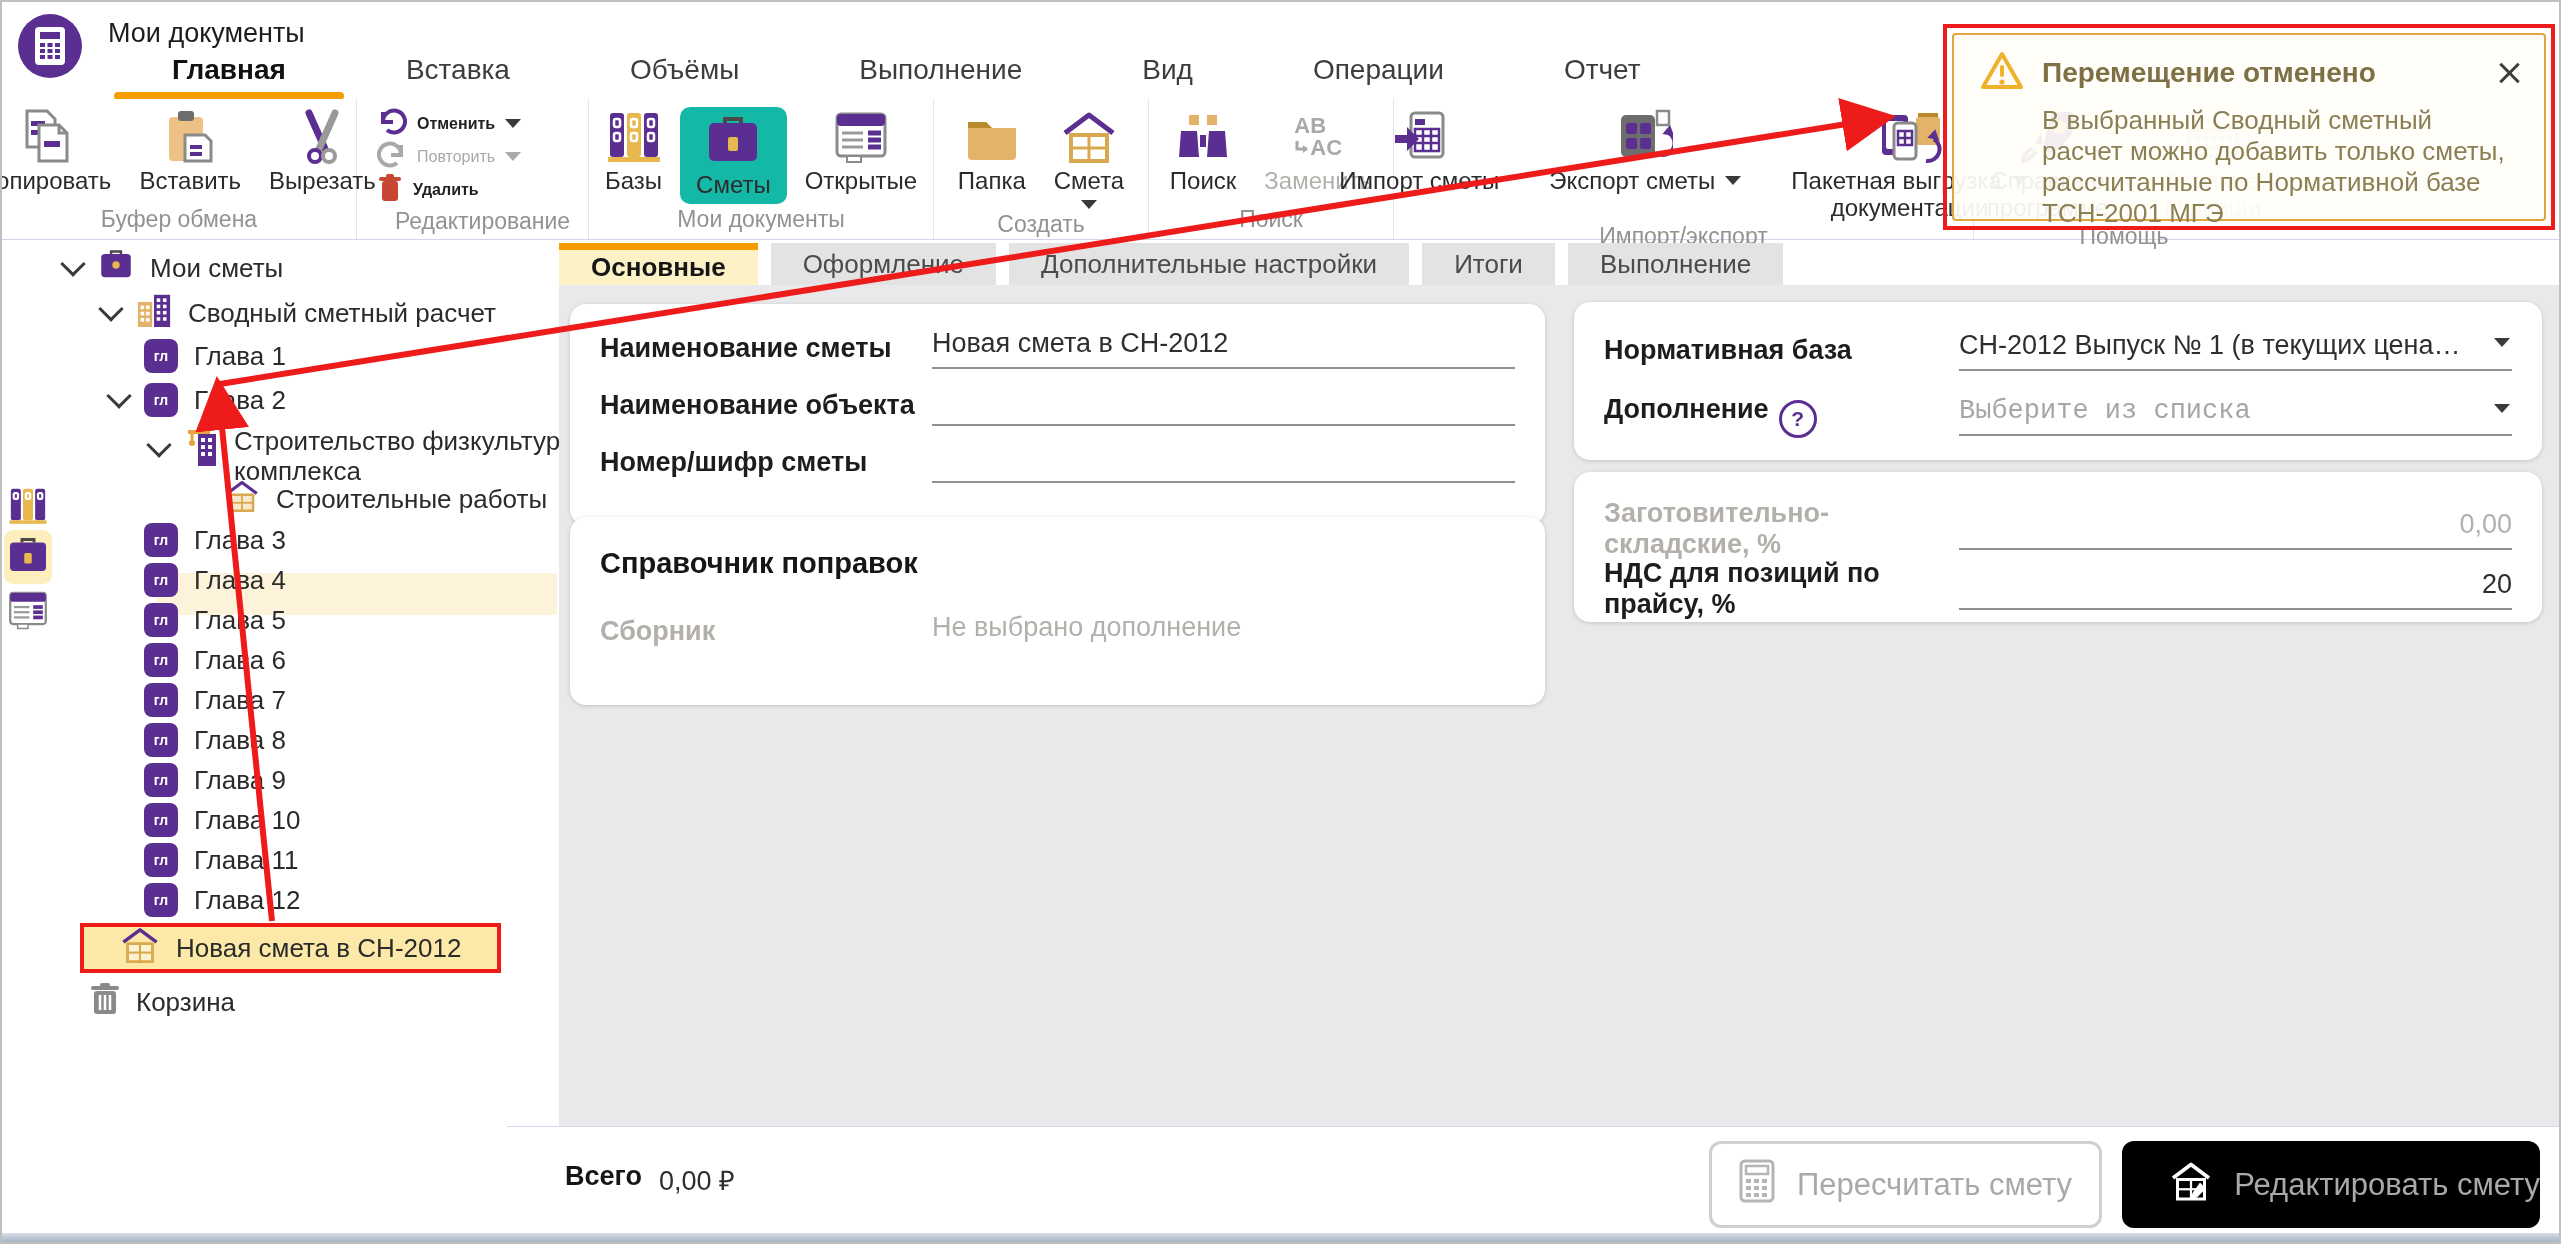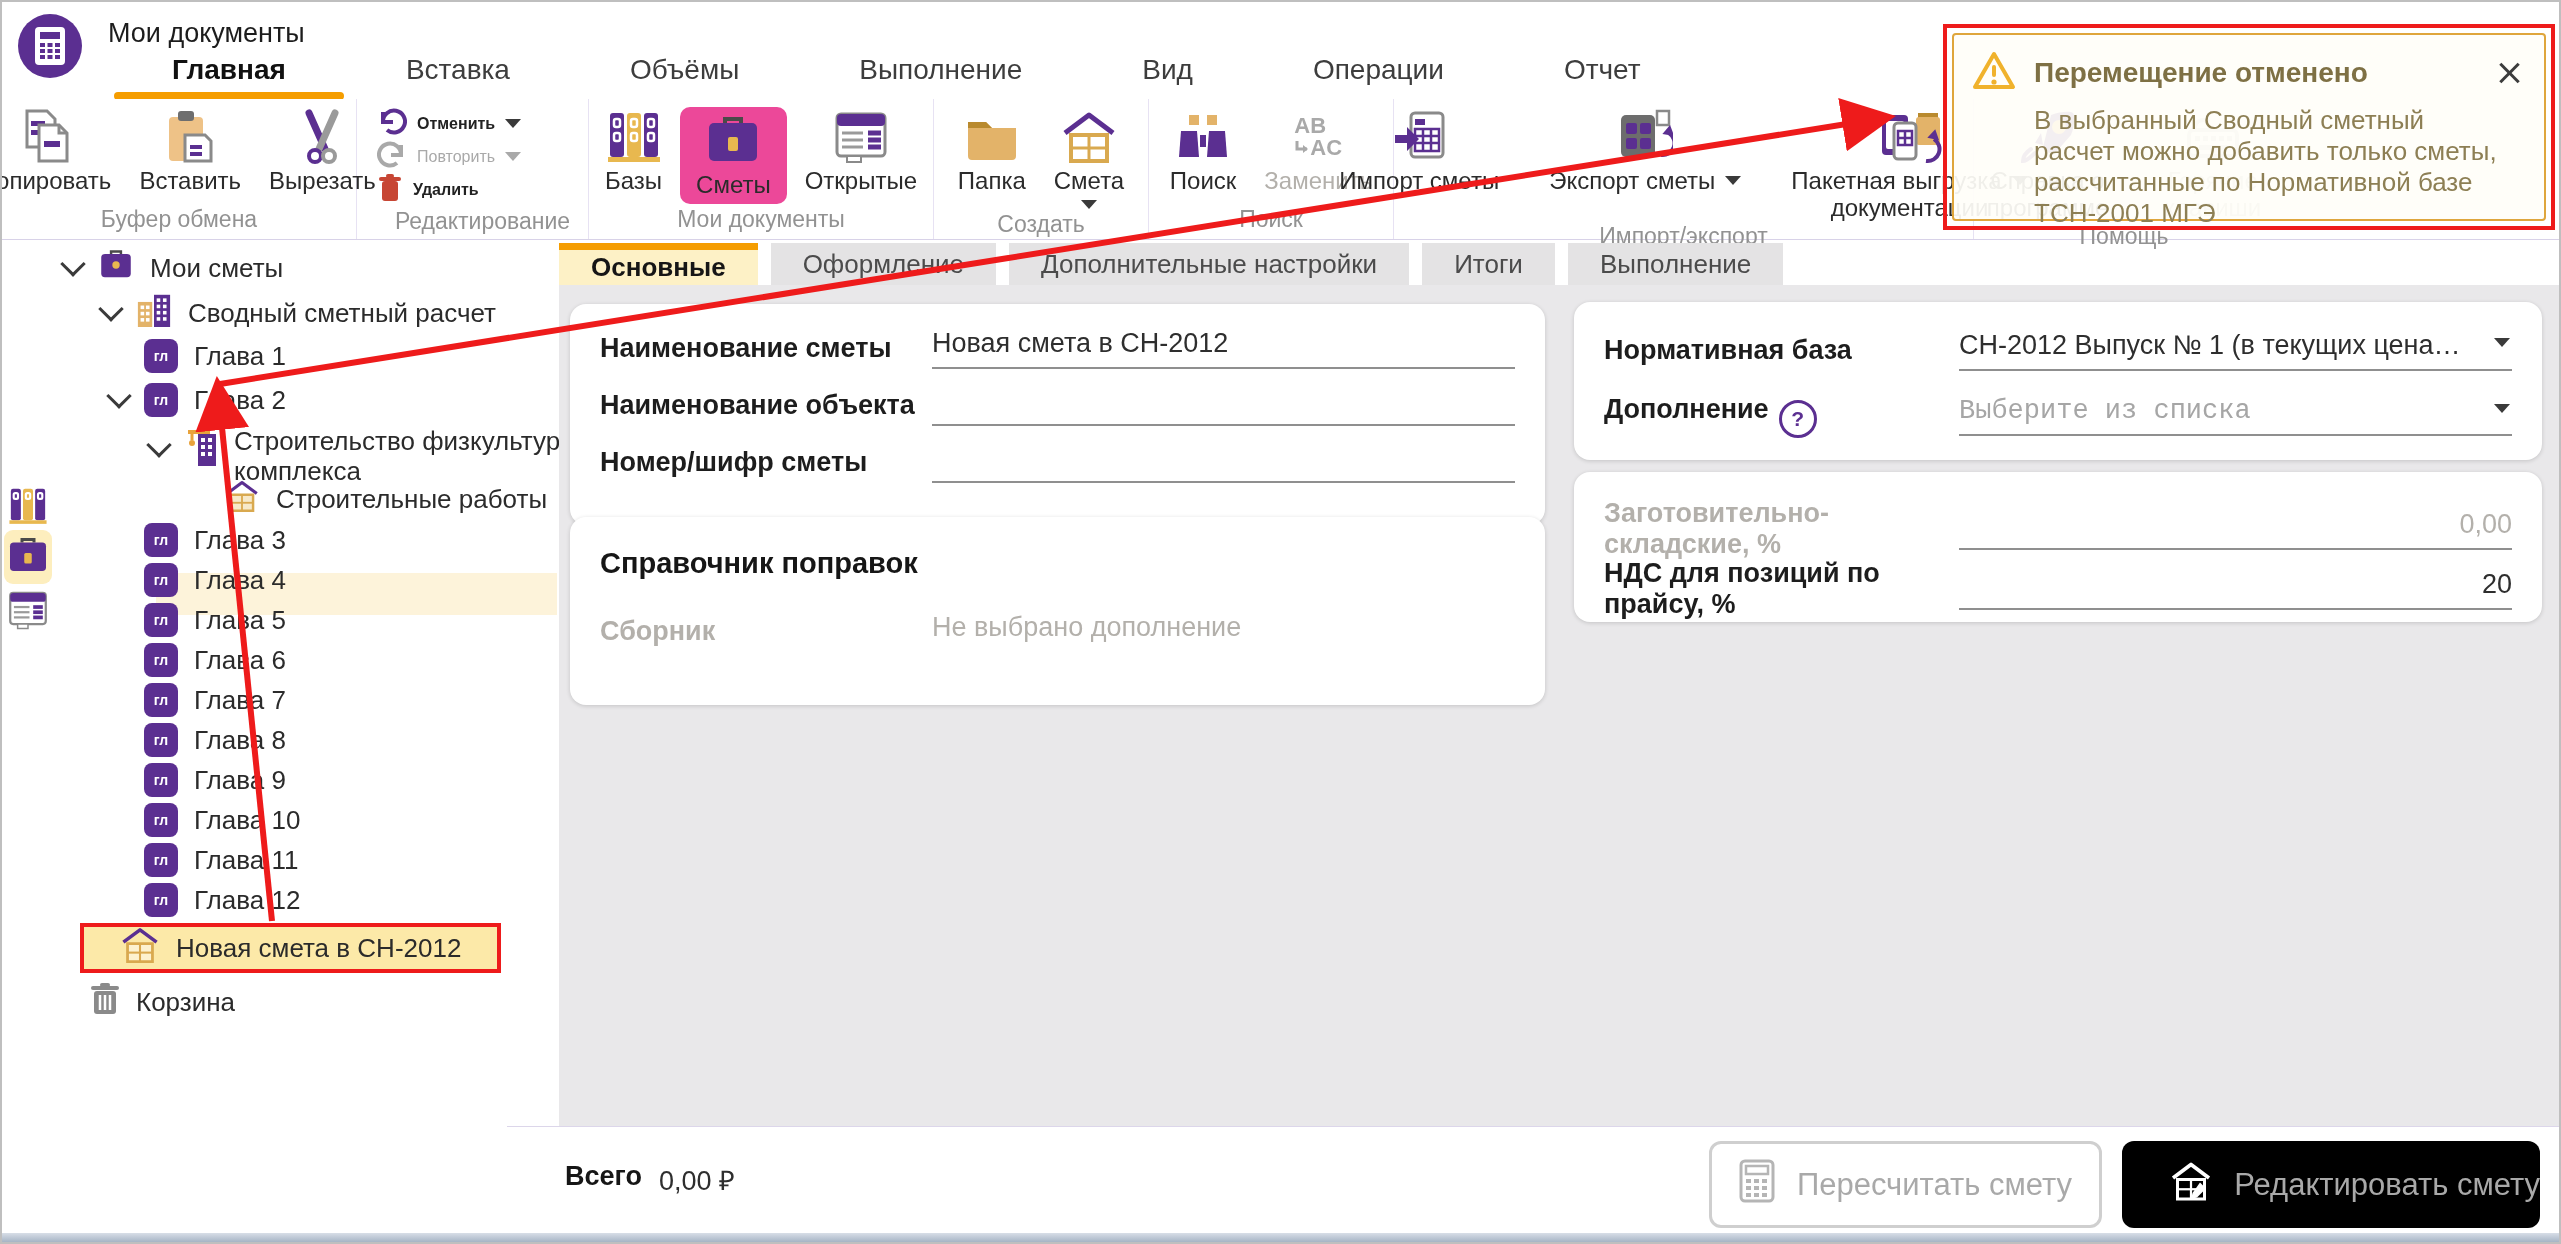--- a/index.html
+++ b/index.html
@@ -11,21 +11,21 @@
   .menu-tab{position:relative;padding-bottom:14px;cursor:pointer;white-space:nowrap;}
   .menu-tab.active{font-weight:bold;color:#111;}
   .menu-tab.active::after{content:"";position:absolute;left:-58px;right:-58px;bottom:0;height:8px;background:#f59d00;border-radius:4px;}
   
   .ribbon{position:absolute;left:0;top:97px;width:2561px;height:140px;border-bottom:1px solid #d8d2e8;display:flex;background:#fff;}
   .rgroup{position:relative;display:flex;flex-direction:column;align-items:center;border-right:1px solid #e7e2f3;box-sizing:border-box;padding-top:8px;}
   .ritems{display:flex;align-items:flex-start;justify-content:center;gap:8px;flex:1;width:100%;}
   .ritem{display:flex;flex-direction:column;align-items:center;font-size:24px;color:#2b2b2b;padding:0 10px;cursor:pointer;}
   .ritem .ic{height:60px;display:flex;align-items:center;justify-content:center;}
   .ritem .lbl{text-align:center;line-height:27px;white-space:nowrap;}
-  .ritem.sel{background:#ec4899;border-radius:10px;padding:4px 16px 6px;}
+  .ritem.sel{background:#14b8a6;border-radius:10px;padding:4px 16px 6px;}
   .ritem.disabled{color:#b3b0ab;}
   .gl{font-size:23px;color:#929292;margin:2px 0 6px;white-space:nowrap;}
   .minirow{display:flex;align-items:center;gap:10px;font-size:16px;color:#222;height:33px;cursor:pointer;white-space:nowrap;}
   .minirow.disabled{color:#a9a9a9;}
   .editcol{display:flex;flex-direction:column;align-items:flex-start;flex:1;}
   .caret{width:0;height:0;border-left:9px solid transparent;border-right:9px solid transparent;border-top:11px solid #3a3a3a;display:inline-block;}
   .caret.gray{border-top-color:#a9a9a9;}
   .caret.sm{border-left-width:8px;border-right-width:8px;border-top-width:9px;}
   
   .rail{position:absolute;left:0;top:238px;width:50px;bottom:8px;border-right:1px solid #e4e4e4;background:#fff;}
@@ -57,21 +57,21 @@
   
   .footer{position:absolute;left:505px;top:1124px;width:2056px;height:112px;background:#fff;border-top:1px solid #dcd6ea;}
   .total-label{position:absolute;left:58px;top:34px;font-size:27px;font-weight:bold;color:#161616;}
   .total-value{position:absolute;left:152px;top:34px;font-size:27px;color:#2e2e2e;}
   .btn{position:absolute;display:flex;align-items:center;justify-content:center;gap:22px;font-size:31px;color:#a9a9a9;border-radius:12px;box-sizing:border-box;cursor:pointer;white-space:nowrap;}
   .btn.outline{background:#fff;border:3px solid #cfcfcf;}
   .btn.fill{background:#000000;justify-content:flex-end;}
   .bottomstrip{position:absolute;left:0;bottom:0;width:2561px;height:9px;background:linear-gradient(#d8dee7,#a6b4c5);}
   
   .notif-outline{position:absolute;left:1941px;top:22px;width:612px;height:206px;border:4px solid #ee1b1b;box-sizing:border-box;z-index:40;}
-  .notif-card{position:absolute;left:5px;top:5px;right:5px;bottom:5px;background:rgba(255,254,249,0.93);border:2px solid #dfa63c;border-radius:4px;box-sizing:border-box;padding:16px 20px 10px 18px;}
+  .notif-card{position:absolute;left:5px;top:5px;right:5px;bottom:5px;background:rgba(255,254,249,0.93);border:2px solid #dfa63c;border-radius:4px;box-sizing:border-box;padding:16px 20px 10px 26px;}
   .notif-head{display:flex;align-items:center;gap:18px;}
   .notif-title{font-size:28px;font-weight:bold;color:#7e7044;flex:1;}
   .notif-body{margin:10px 0 0 62px;width:470px;font-size:26px;line-height:31px;color:#8d7f54;}
   .xbtn{width:30px;height:30px;position:relative;cursor:pointer;flex:none;}
   .xbtn::before,.xbtn::after{content:"";position:absolute;left:14px;top:2px;width:3px;height:26px;background:#3c3c3c;}
   .xbtn::before{transform:rotate(45deg);}.xbtn::after{transform:rotate(-45deg);}
   .overlay{position:absolute;left:0;top:0;z-index:50;pointer-events:none;}
 </style>
 </head>
 <body>

